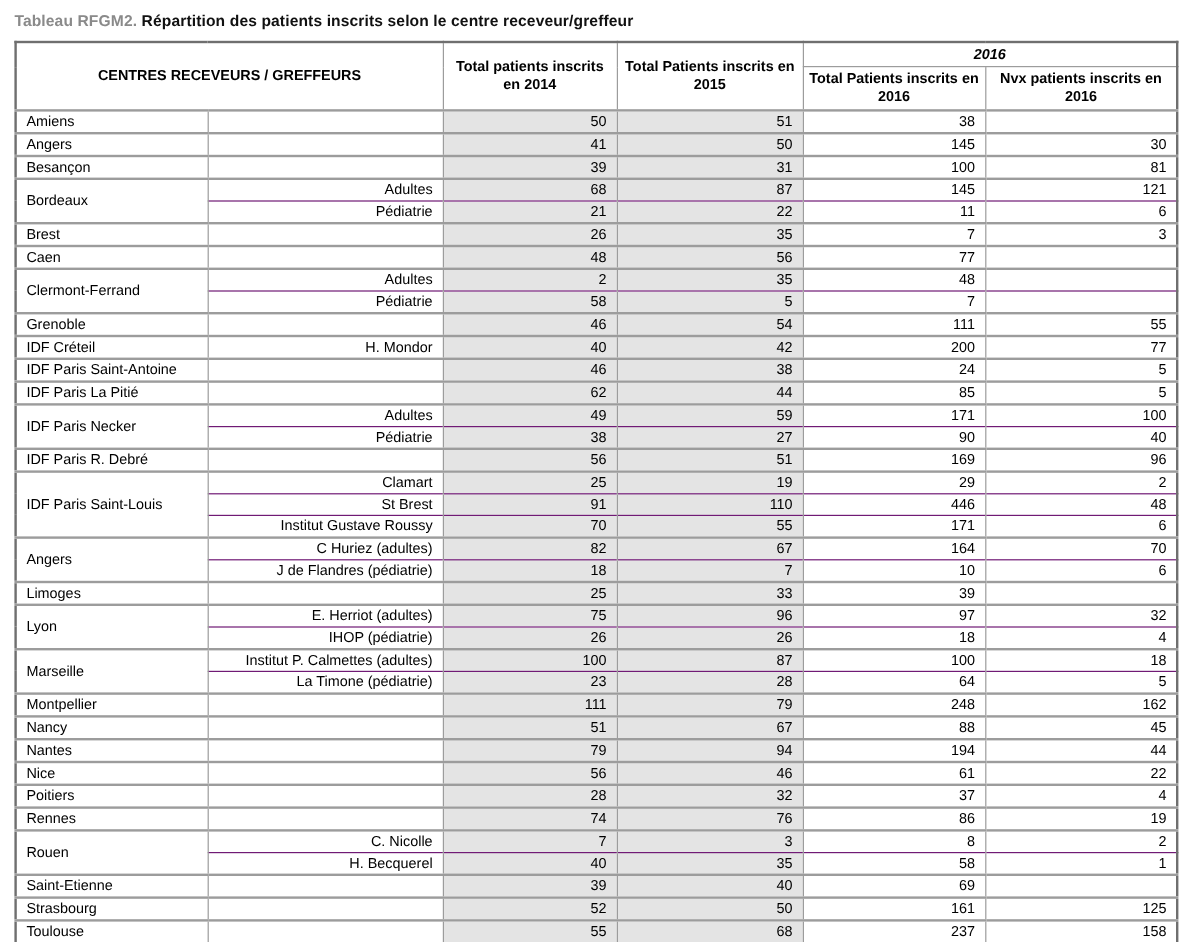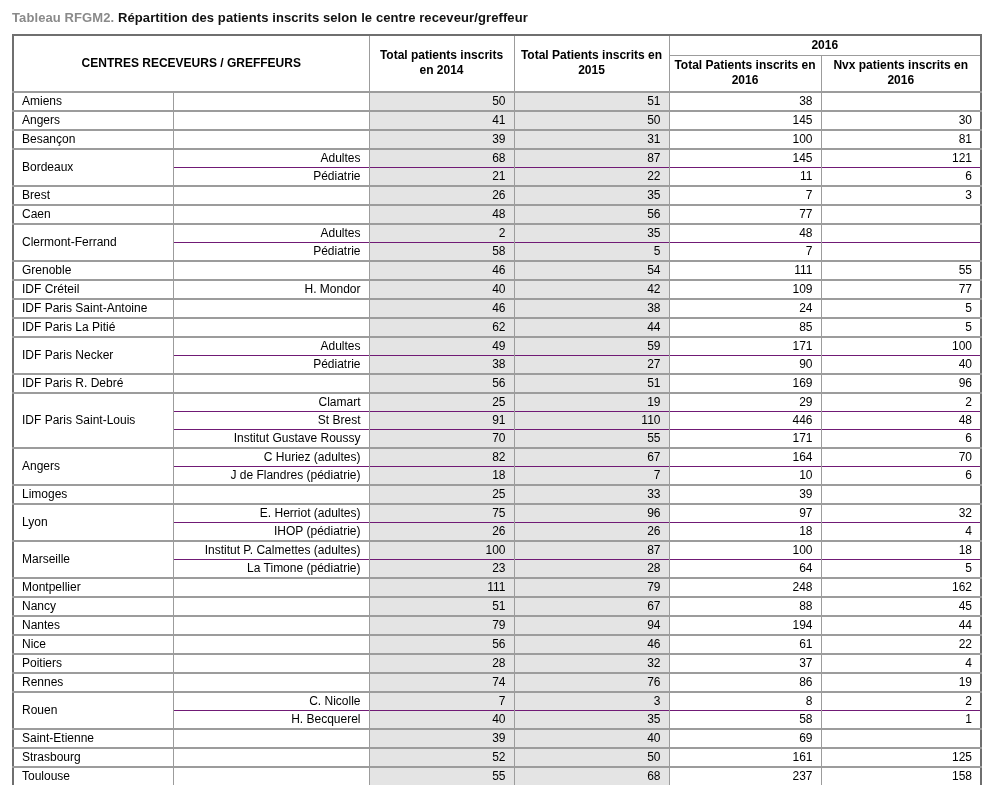--- a/index.html
+++ b/index.html
@@ -40,21 +40,21 @@
     text-align: center;
     padding: 2px 4px;
     border: 1px solid #9c9c9c;
     background: #ffffff;
     line-height: 1.25;
   }
   th.th-centres {
     text-align: left;
     padding-left: 8px;
   }
-  th.th-2016-group { height: 18px; }
+  th.th-2016-group { height: 18px; font-style: italic; }
   th.th-sub {
     height: 36px;
     background: #dcdcdc;
   }
   
   table.rfgm td {
     height: 18px;
     line-height: 17px;
     padding: 0 8px;
     border-left: 1px solid #9c9c9c;
@@ -175,21 +175,21 @@
           <td class="num gray">46</td>
           <td class="num gray">54</td>
           <td class="num">111</td>
           <td class="num">55</td>
         </tr>
         <tr class="group-start">
           <td class="centre-cell" rowspan="1">IDF Créteil</td>
           <td class="site-cell">H. Mondor</td>
           <td class="num gray">40</td>
           <td class="num gray">42</td>
-          <td class="num">109</td>
+          <td class="num">200</td>
           <td class="num">77</td>
         </tr>
         <tr class="group-start">
           <td class="centre-cell" rowspan="1">IDF Paris Saint-Antoine</td>
           <td class="site-cell"></td>
           <td class="num gray">46</td>
           <td class="num gray">38</td>
           <td class="num">24</td>
           <td class="num">5</td>
         </tr>

